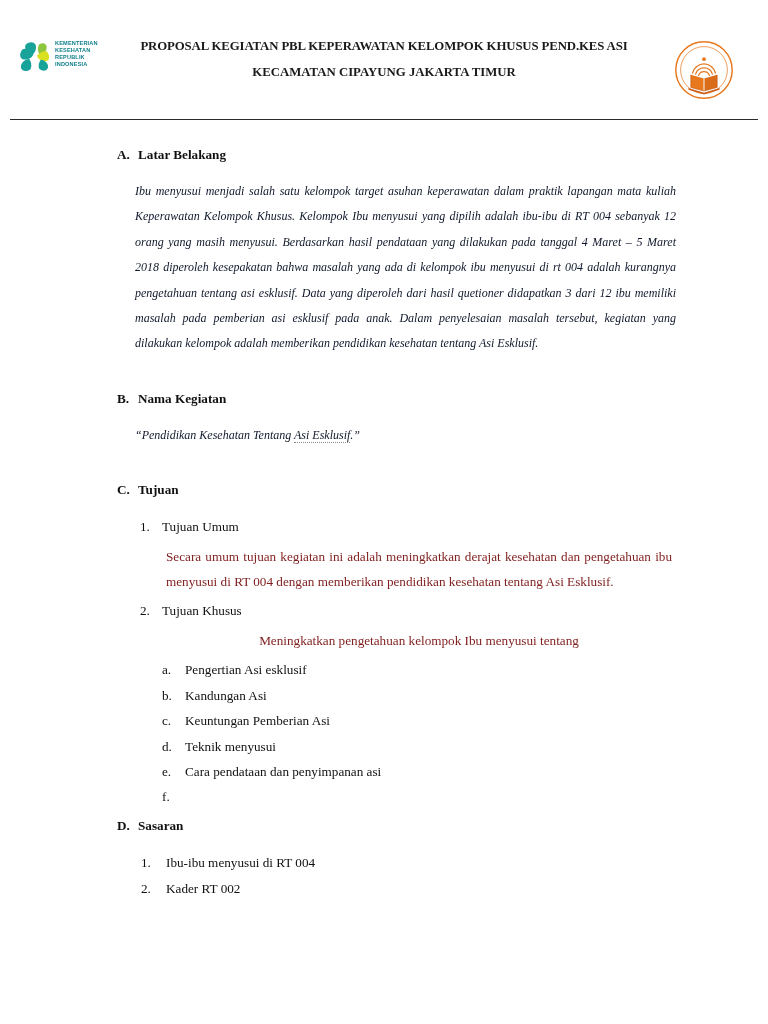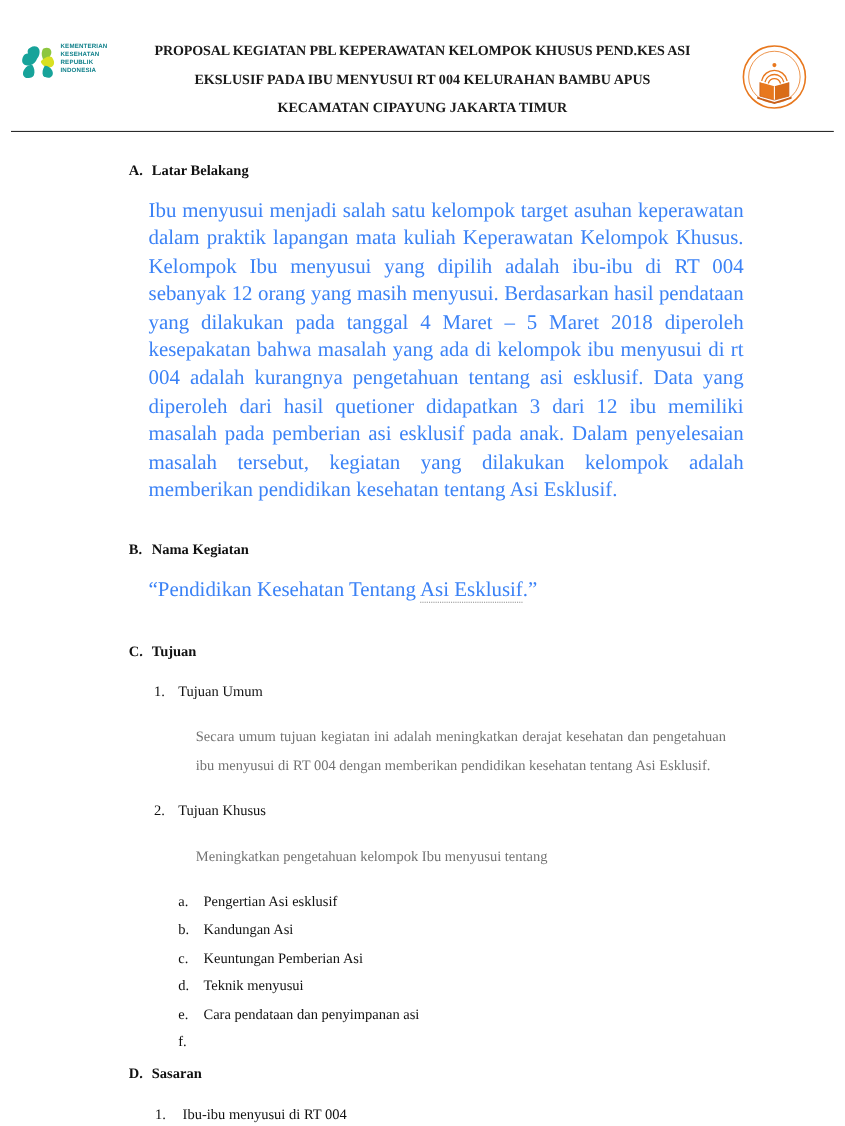--- a/index.html
+++ b/index.html
@@ -123,49 +123,50 @@
   .sec-heading .htext {
     display: inline-block;
     margin-left: 21px;
   }
 
   .para {
     margin: 0;
     padding: 0 92px 0 135px;
     text-align: justify;
     text-justify: inter-word;
-    font-size: 19px;
-    line-height: 25.4px;
-    color: #3b82f6;
+    font-size: 12px;
+    line-height: 25.4px;
+    color: #0f172a;
+    font-style: italic;
   }
   .para.nojust { text-align: left; }
 
   .sub-item {
     position: relative;
     padding-left: 162px;
     font-size: 13.2px;
     line-height: 25.4px;
     color: #111;
   }
   .sub-item .snum {
     position: absolute;
     left: 140px;
     top: 0;
     width: 22px;
   }
 
   .para-indent {
-    margin: 16px;
+    margin: 4px;
     padding: 0 92px 0 162px;
     text-align: justify;
     font-size: 13.2px;
     line-height: 25.4px;
-    color: #737373;
-  }
-  .para-indent.nojust { text-align: left; }
+    color: #7f1d1d;
+  }
+  .para-indent.nojust { text-align: center; }
 
   .alpha-item {
     position: relative;
     padding-left: 185px;
     font-size: 13.2px;
     line-height: 25.4px;
     color: #111;
   }
   .alpha-item .anum {
     position: absolute;
@@ -221,21 +222,20 @@
       <div class="kemenkes-text">
         <div>KEMENTERIAN</div>
         <div>KESEHATAN</div>
         <div>REPUBLIK</div>
         <div>INDONESIA</div>
       </div>
     </div>
 
     <div class="header-title">
       <span class="tline l1">PROPOSAL KEGIATAN PBL KEPERAWATAN KELOMPOK KHUSUS PEND.KES ASI</span>
-      <span class="tline l2">EKSLUSIF PADA IBU MENYUSUI RT 004 KELURAHAN BAMBU APUS</span>
       <span class="tline l3">KECAMATAN CIPAYUNG JAKARTA TIMUR</span>
     </div>
 
     <div class="logo-right">
       <svg viewBox="0 0 100 100" width="60" height="60" aria-hidden="true">
         <circle cx="50" cy="50" r="47" fill="#ffffff" stroke="#e8781e" stroke-width="2.4"></circle>
         <circle cx="50" cy="50" r="39" fill="#ffffff" stroke="#e8781e" stroke-width="1.2"></circle>
         <g fill="none" stroke="#e8781e" stroke-width="2.1" stroke-linecap="round">
           <path d="M31 55 A19.5 19.5 0 0 1 69 55"></path>
           <path d="M36 57 A14.5 14.5 0 0 1 64 57"></path>

